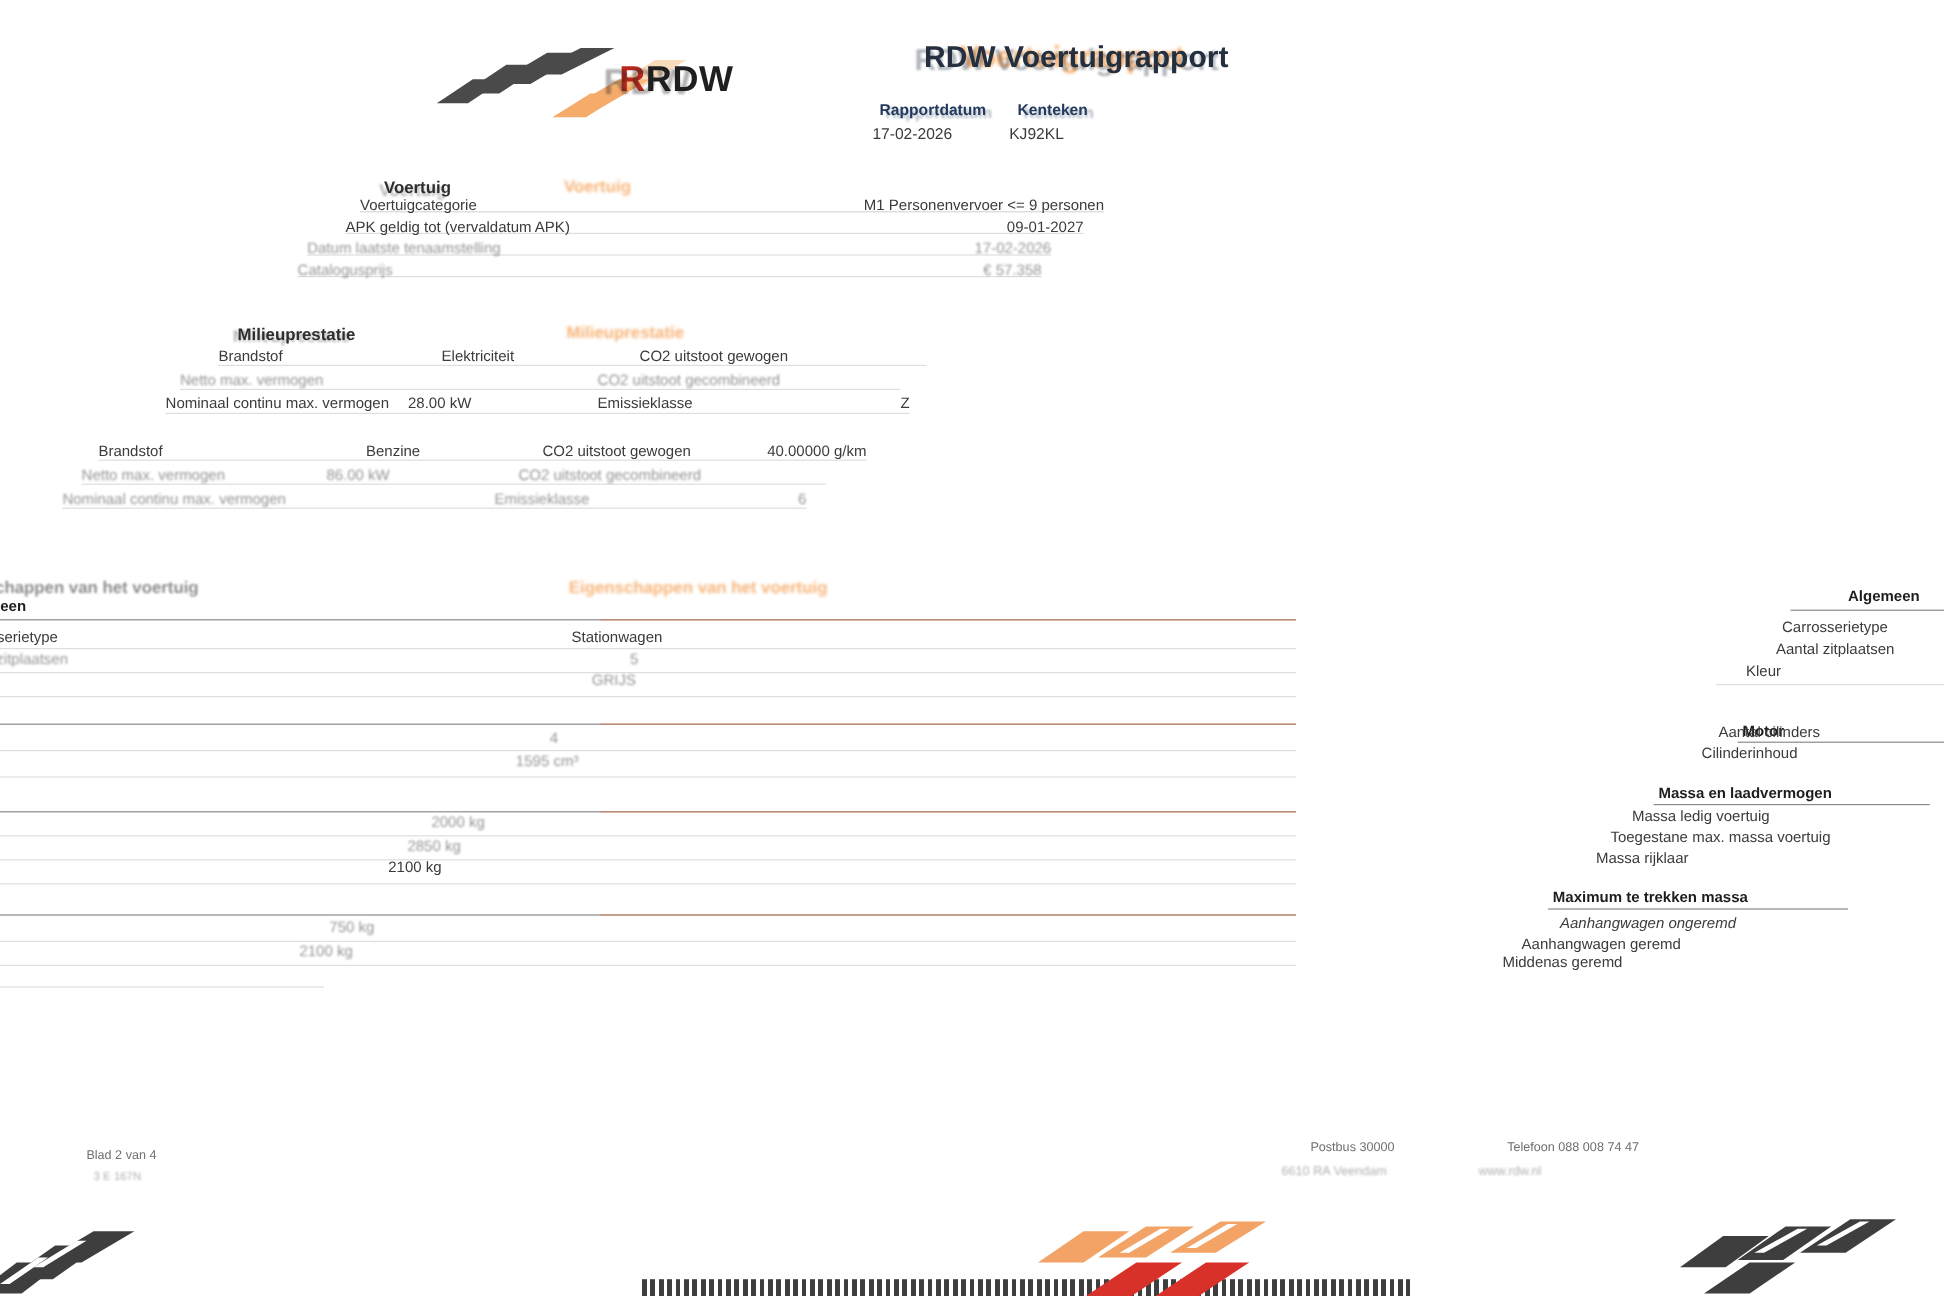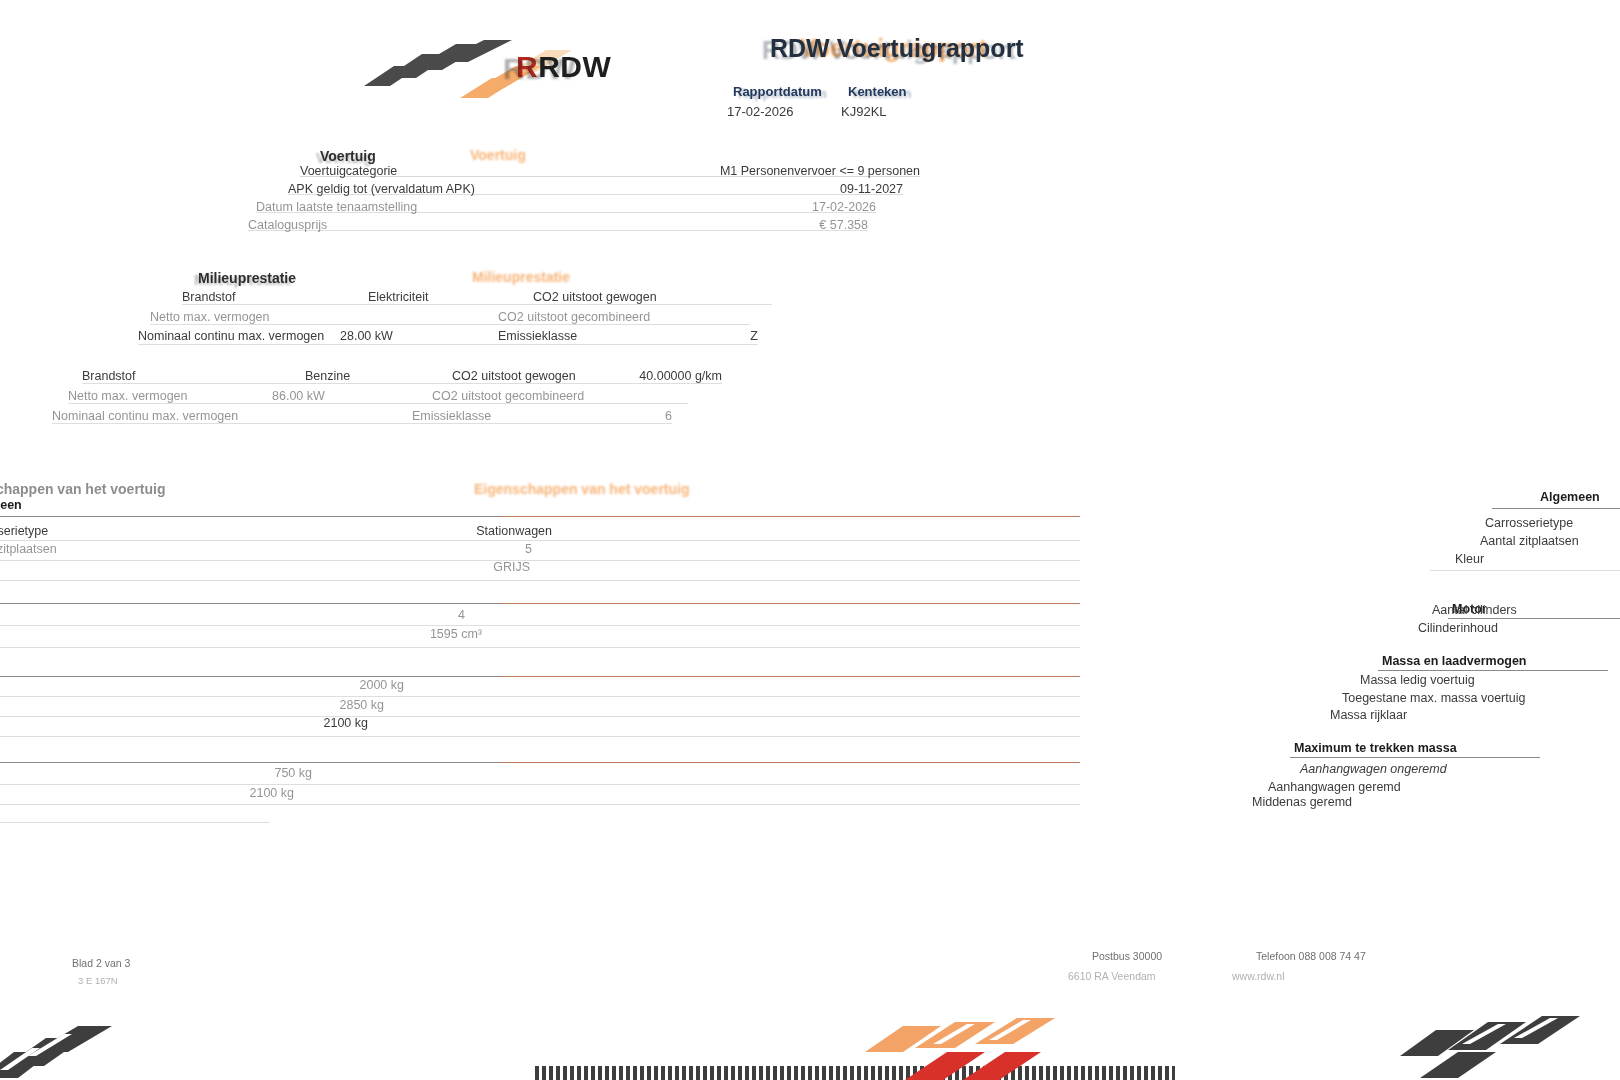--- a/index.html
+++ b/index.html
@@ -117,21 +117,21 @@
   <div class="sect-h-ghost" style="left:470px;top:147px;">Voertuig</div>
   <div class="sect-h smear" style="left:320px;top:148px;">Voertuig</div>
   <div class="sect-h ghost-grey" style="left:316px;top:150px;">Voertuig</div>
 
   <div class="rowline thick" style="left:300px;top:176px;width:620px;opacity:.35;"></div>
   <div class="cell smear" style="left:300px;top:164px;">Voertuigcategorie</div>
   <div class="cell r smear" style="left:620px;top:164px;width:300px;text-align:right;">M1 Personenvervoer &lt;= 9 personen</div>
 
   <div class="rowline" style="left:288px;top:194px;width:615px;"></div>
   <div class="cell smear" style="left:288px;top:182px;">APK geldig tot (vervaldatum APK)</div>
-  <div class="cell smear" style="left:600px;top:182px;width:303px;text-align:right;">09-11-2027</div>
+  <div class="cell smear" style="left:600px;top:182px;width:303px;text-align:right;">09-01-2027</div>
 
   <div class="rowline" style="left:256px;top:212px;width:620px;"></div>
   <div class="cell smear2" style="left:256px;top:200px;">Datum laatste tenaamstelling</div>
   <div class="cell smear2" style="left:570px;top:200px;width:306px;text-align:right;">17-02-2026</div>
 
   <div class="rowline" style="left:248px;top:230px;width:620px;"></div>
   <div class="cell smear2" style="left:248px;top:218px;">Catalogusprijs</div>
   <div class="cell smear2" style="left:560px;top:218px;width:308px;text-align:right;">€ 57.358</div>
 
   <div class="sect-h-ghost" style="left:472px;top:269px;">Milieuprestatie</div>
@@ -244,21 +244,21 @@
   <div class="cell smear" style="left:1360px;top:673px;">Massa ledig voertuig</div>
   <div class="cell smear" style="left:1342px;top:691px;">Toegestane max. massa voertuig</div>
   <div class="cell" style="left:1330px;top:708px;">Massa rijklaar</div>
 
   <div class="cell b smear" style="left:1294px;top:741px;">Maximum te trekken massa</div>
   <div class="rowline thick" style="left:1290px;top:757px;width:250px;"></div>
   <div class="cell smear" style="left:1300px;top:762px;font-style:italic;">Aanhangwagen ongeremd</div>
   <div class="cell smear" style="left:1268px;top:780px;">Aanhangwagen geremd</div>
   <div class="cell" style="left:1252px;top:795px;">Middenas geremd</div>
 
-  <div class="foot" style="left:72px;top:957px;">Blad 2 van 3</div>
+  <div class="foot" style="left:72px;top:957px;">Blad 2 van 4</div>
   <div class="foot smear2" style="left:78px;top:975px;font-size:9.5px;">3 E 167N</div>
 
   <div class="foot" style="left:1092px;top:950px;">Postbus 30000</div>
   <div class="foot smear2" style="left:1068px;top:970px;">6610 RA Veendam</div>
   <div class="foot" style="left:1256px;top:950px;">Telefoon 088 008 74 47</div>
   <div class="foot smear2" style="left:1232px;top:970px;">www.rdw.nl</div>
 
   <div class="band">
     <div class="band-strip"></div>
 

